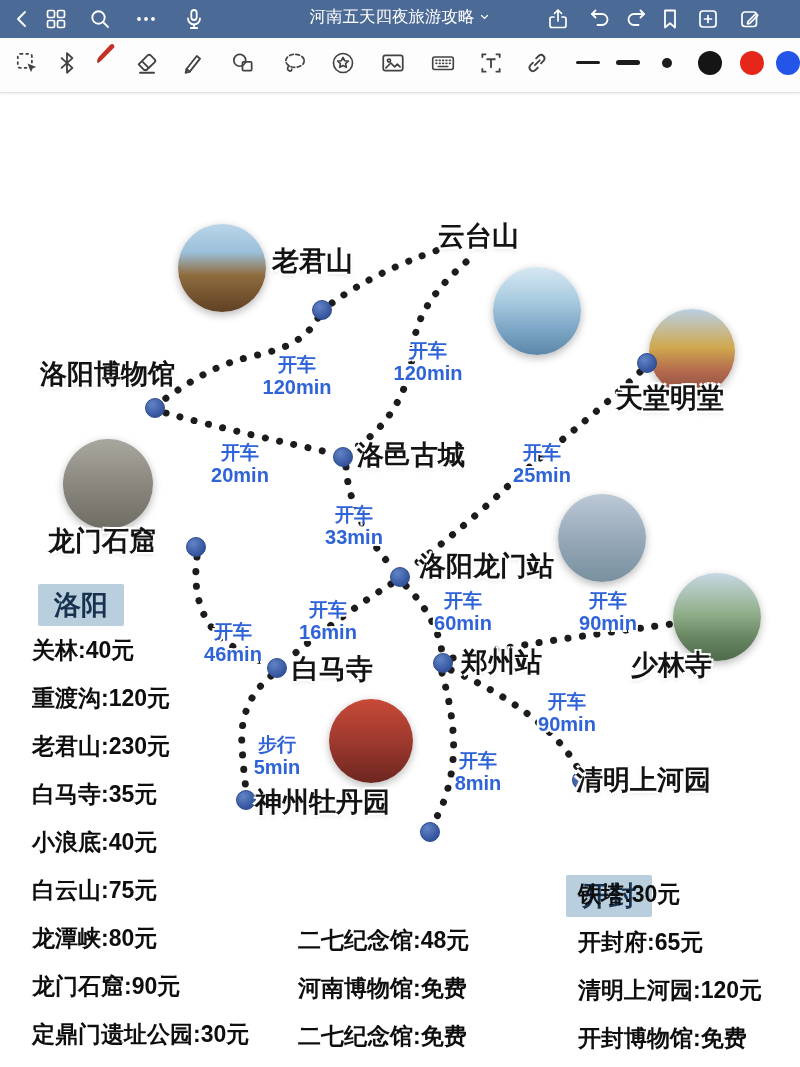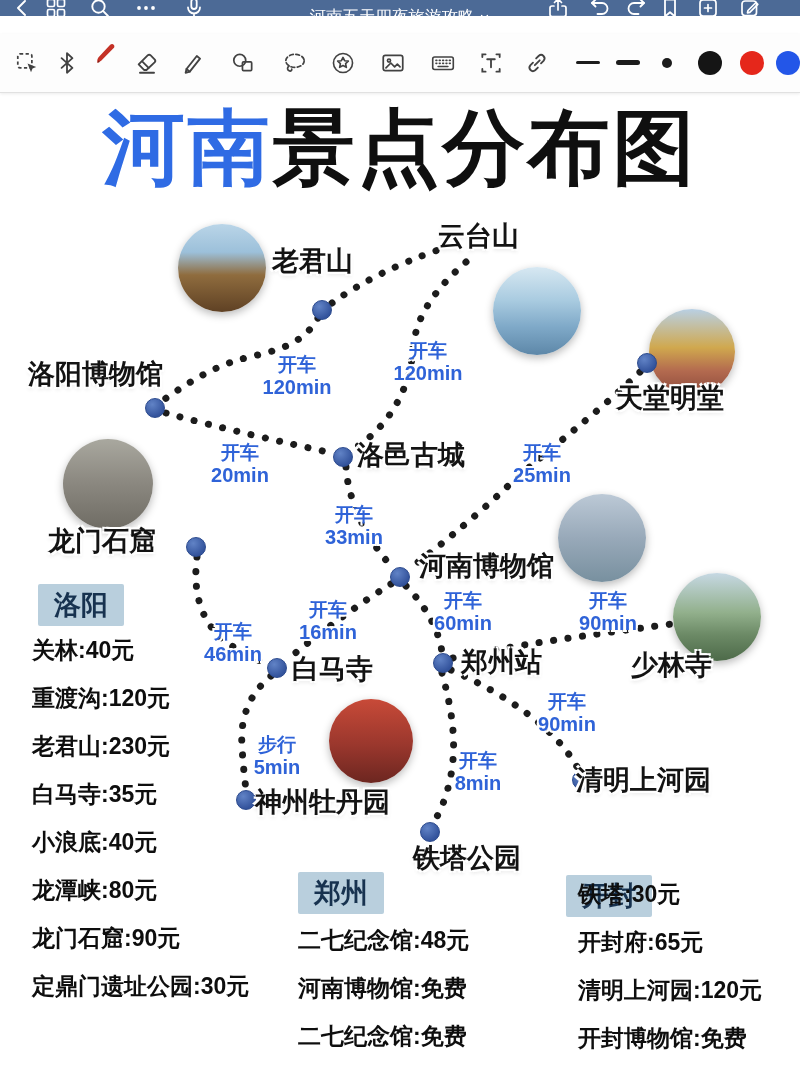--- a/index.html
+++ b/index.html
@@ -1,20 +1,20 @@
 <!DOCTYPE html>
 <html><head>
 <meta charset="utf-8">
 <style>
   html,body{margin:0;padding:0;background:#e9e9e9;}
   .page{position:relative;width:800px;height:1067px;background:#ffffff;overflow:hidden;
         font-family:"Liberation Sans",sans-serif;margin:0 auto;}
 
   
-  .topbar{position:absolute;top:0;left:0;width:800px;height:16px;background:#4c6a96;z-index:50;}
+  .topbar{position:absolute;top:0;left:0;width:800px;height:38px;background:#4c6a96;z-index:50;}
   .tb-ic{position:absolute;top:50%;transform:translateY(-50%);width:24px;height:24px;color:#fff;cursor:pointer;}
   .tb-ic svg{display:block;width:100%;height:100%;}
   .tb-title{position:absolute;left:50%;top:0;transform:translateX(-50%);height:34px;
             display:flex;align-items:center;gap:4px;color:#fff;font-size:16.5px;font-weight:500;cursor:pointer;white-space:nowrap;}
   .tb-title svg{width:12px;height:12px;}
 
   
   .toolbar{position:absolute;top:34px;left:0;width:800px;height:58px;background:#fdfdfd;
            border-bottom:1px solid #e1e1e1;box-shadow:0 1px 3px rgba(0,0,0,.08);z-index:49;}
   .tool{position:absolute;top:14px;width:30px;height:30px;display:flex;align-items:center;justify-content:center;color:#424242;cursor:pointer;}
@@ -222,21 +222,20 @@
     <span class="stroke-thin" style="left:576px"></span>
     <span class="stroke-thick" style="left:616px"></span>
     <span class="stroke-dot" style="left:662px"></span>
     <span class="swatch" style="left:698px;background:#151515"></span>
     <span class="swatch" style="left:740px;background:#e5271b"></span>
     <span class="swatch" style="left:776px;background:#2356e8"></span>
   </div>
 
   <div class="canvas"></div>
 
-  <h1 class="map-title"><span class="blue">河南</span><span>景点分布图</span></h1>
 
   <svg class="routes" viewBox="0 0 800 1067">
     <g fill="none" stroke="#1c1c1c" stroke-width="7" stroke-linecap="round" stroke-dasharray="0.1 14.5">
       <path d="M 332 303 C 360 283 395 265 438 250"></path>
       <path d="M 318 318 C 300 350 265 352 238 360 C 205 370 178 390 162 401"></path>
       <path d="M 166 413 C 220 428 282 442 332 453"></path>
       <path d="M 466 262 C 432 292 416 318 413 348 C 410 396 382 432 352 450"></path>
       <path d="M 640 372 C 592 418 545 452 508 486 C 472 520 432 552 410 568"></path>
       <path d="M 346 467 C 348 502 368 542 394 569"></path>
       <path d="M 391 584 C 356 606 318 634 288 659"></path>
@@ -265,30 +264,29 @@
   <span class="dot" style="left:637px;top:353px"></span>
   <span class="dot" style="left:267px;top:658px"></span>
   <span class="dot" style="left:433px;top:653px"></span>
   <span class="dot" style="left:236px;top:790px"></span>
   <span class="dot" style="left:572px;top:770px"></span>
   <span class="dot" style="left:420px;top:822px"></span>
 
   <div class="nlabel" style="left:272px;top:243px">老君山</div>
   <div class="nlabel" style="left:438px;top:218px">云台山</div>
   <div class="nlabel" style="left:616px;top:380px">天堂明堂</div>
-  <div class="nlabel" style="left:28px;top:356px">洛阳博物馆</div>
+  <div class="nlabel" style="left:40px;top:356px">洛阳博物馆</div>
   <div class="nlabel" style="left:357px;top:437px">洛邑古城</div>
   <div class="nlabel" style="left:48px;top:523px">龙门石窟</div>
-  <div class="nlabel" style="left:419px;top:548px">河南博物馆</div>
+  <div class="nlabel" style="left:419px;top:548px">洛阳龙门站</div>
   <div class="nlabel" style="left:631px;top:647px">少林寺</div>
   <div class="nlabel" style="left:292px;top:651px">白马寺</div>
   <div class="nlabel" style="left:461px;top:644px">郑州站</div>
   <div class="nlabel" style="left:255px;top:784px">神州牡丹园</div>
   <div class="nlabel" style="left:576px;top:762px">清明上河园</div>
-  <div class="nlabel" style="left:413px;top:840px">铁塔公园</div>
 
   <div class="tlabel" style="left:297px;top:355px">
       <span class="l1">开车</span>
       <span class="l2">120min</span>
     </div>
   <div class="tlabel" style="left:428px;top:341px">
       <span class="l1">开车</span>
       <span class="l2">120min</span>
     </div>
   <div class="tlabel" style="left:240px;top:443px">
@@ -332,26 +330,26 @@
       <span class="l2">8min</span>
     </div>
 
   <div class="lhead" style="left:38px;top:584px">洛阳</div>
   <div class="litems" style="left:32px;top:626px">
     <div class="pi">关林:40元</div>
     <div class="pi">重渡沟:120元</div>
     <div class="pi">老君山:230元</div>
     <div class="pi">白马寺:35元</div>
     <div class="pi">小浪底:40元</div>
+    <div class="pi">白云山:75元</div>
     <div class="pi">龙潭峡:80元</div>
     <div class="pi">龙门石窟:90元</div>
     <div class="pi">定鼎门遗址公园:30元</div>
   </div>
 
-  <div class="lhead" style="left:298px;top:872px">郑州</div>
   <div class="litems" style="left:298px;top:916px">
     <div class="pi">二七纪念馆:48元</div>
     <div class="pi">河南博物馆:免费</div>
     <div class="pi">二七纪念馆:免费</div>
   </div>
 
   <div class="lhead" style="left:566px;top:875px">开封</div>
   <div class="litems" style="left:578px;top:870px">
     <div class="pi">铁塔:30元</div>
     <div class="pi">开封府:65元</div>

